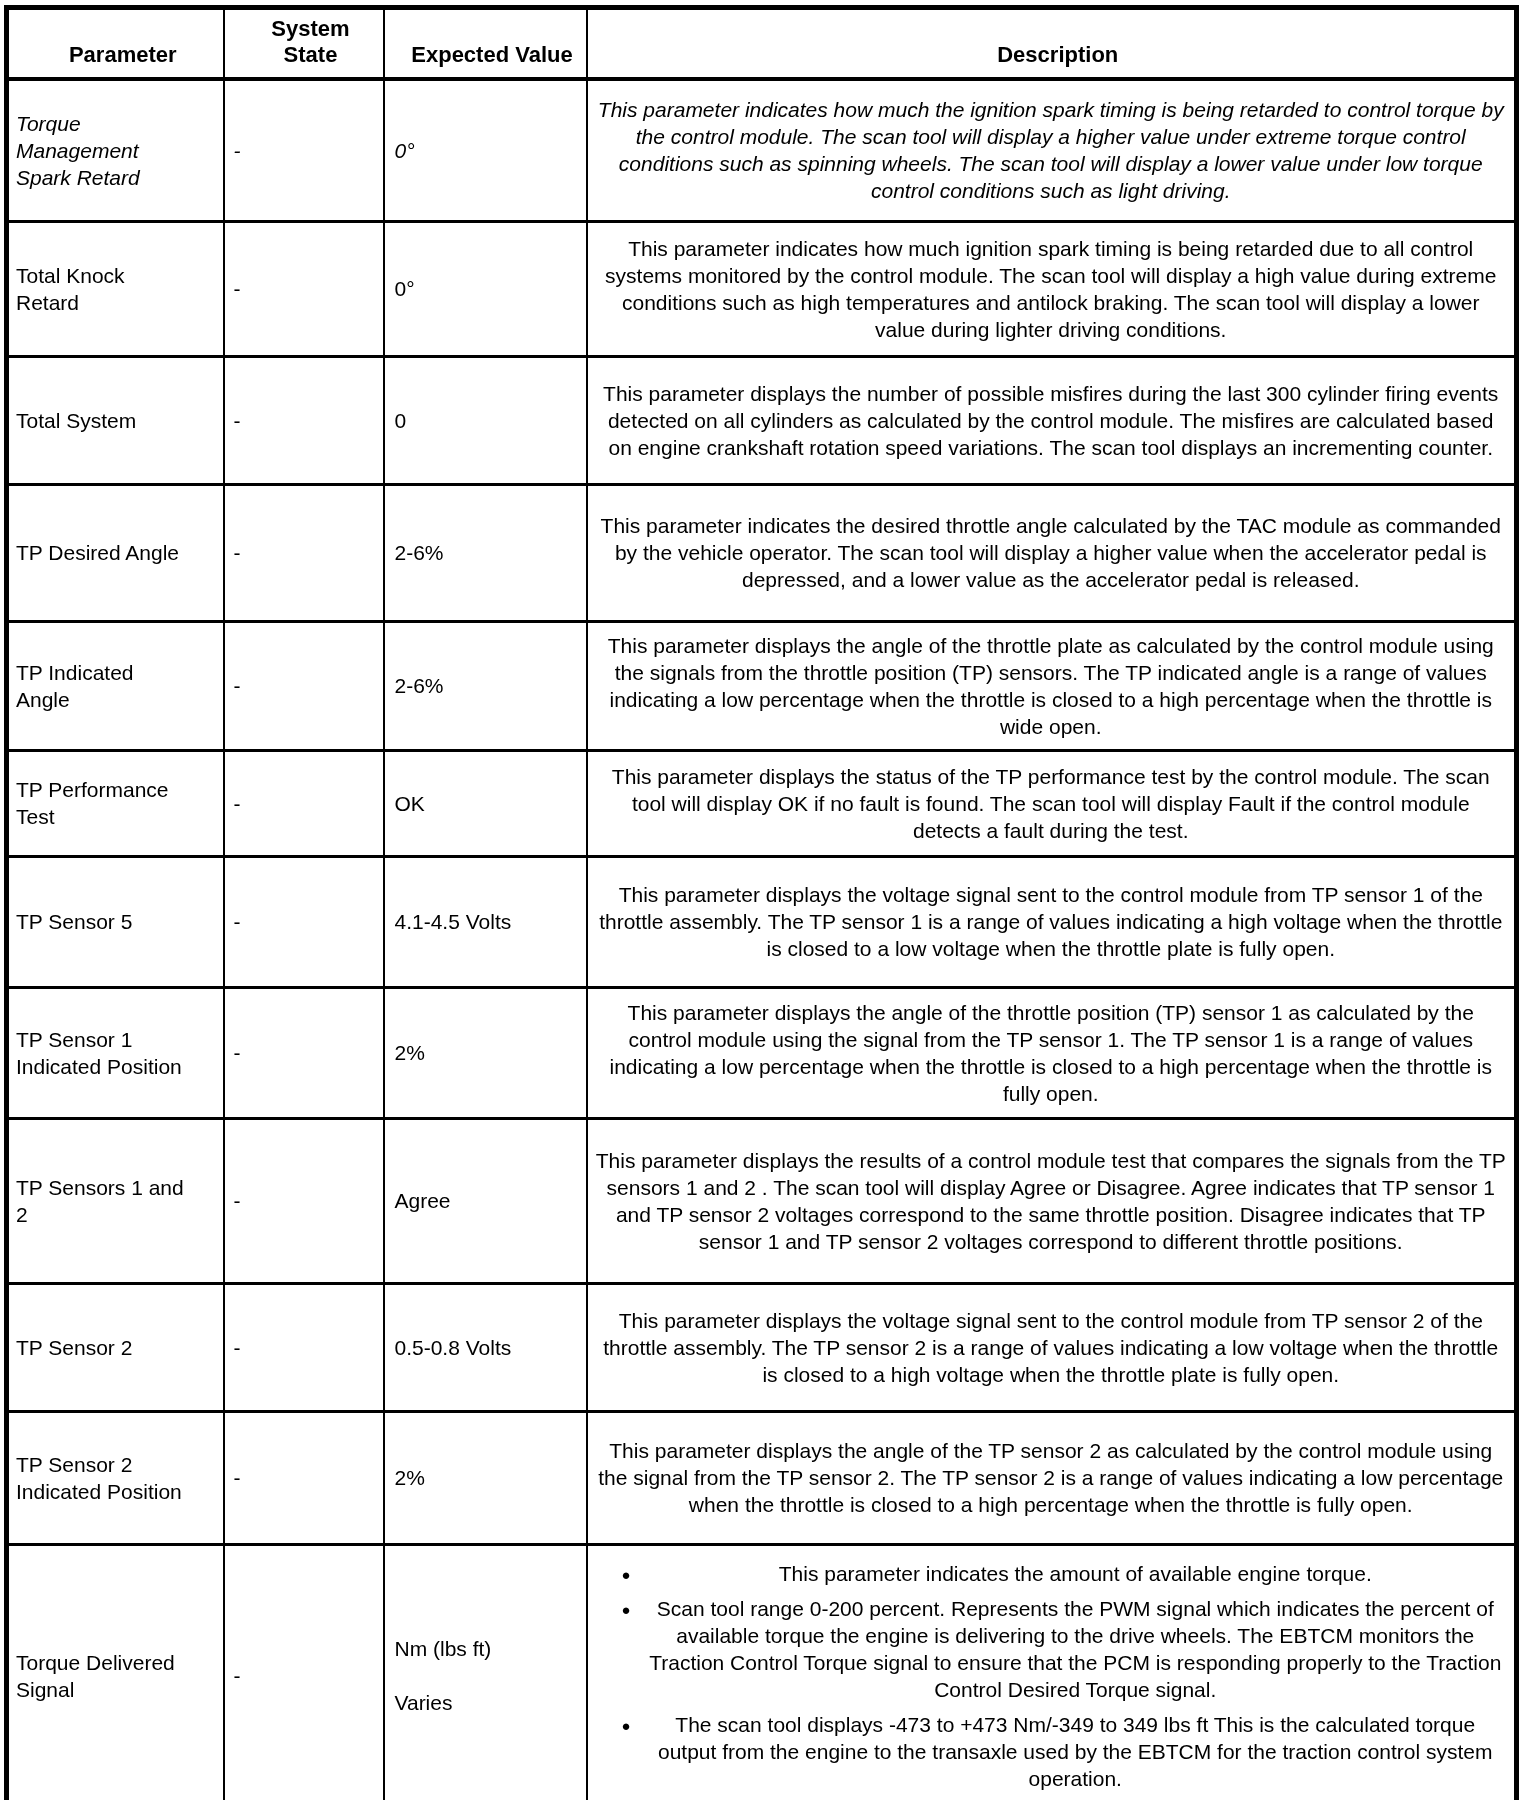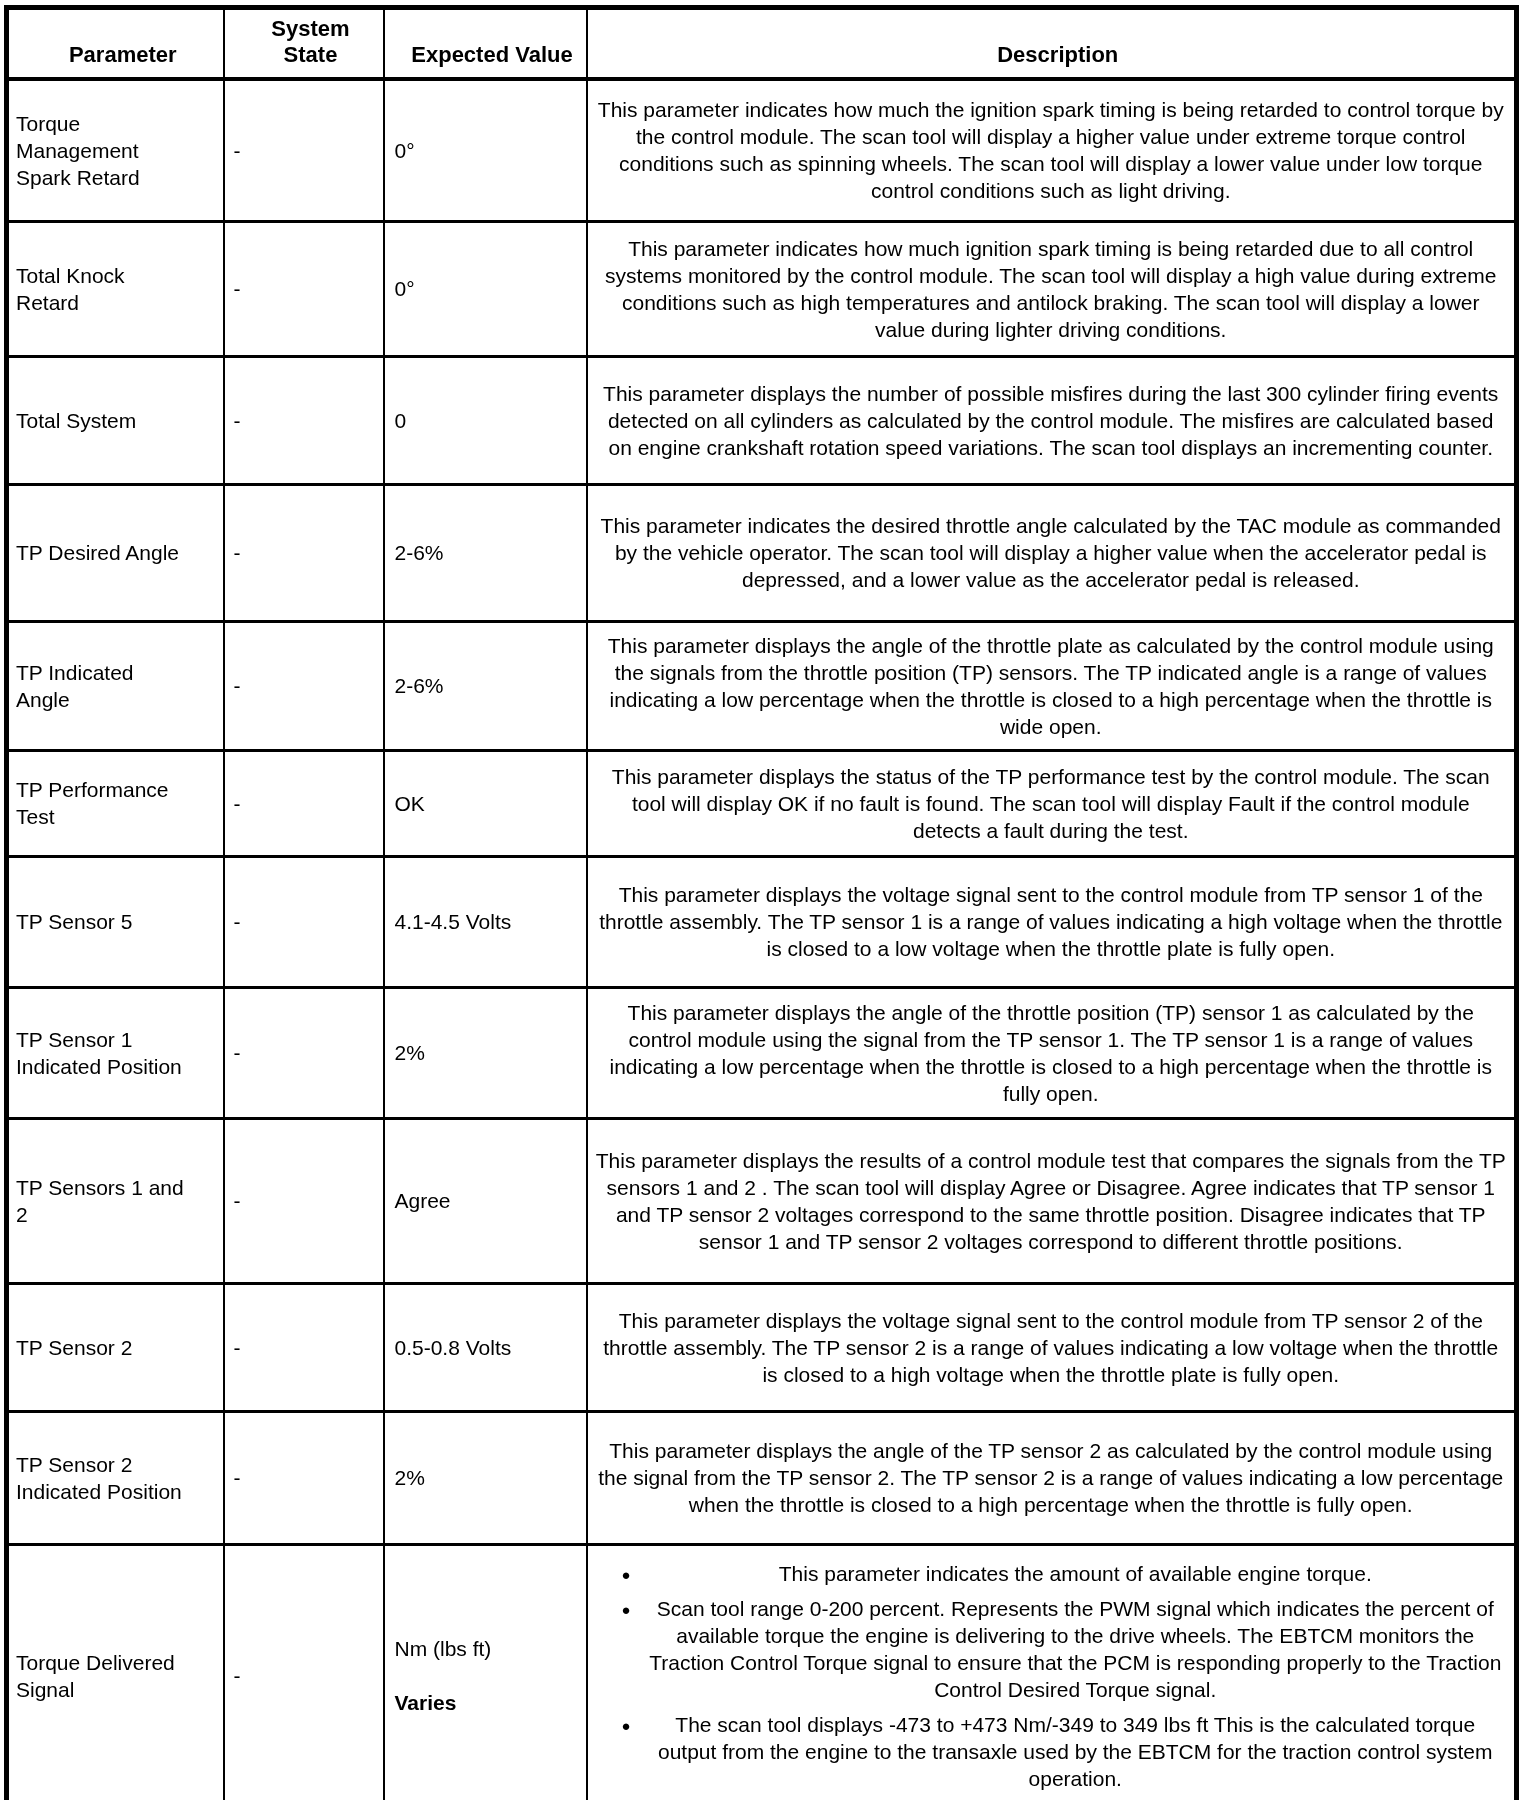--- a/index.html
+++ b/index.html
@@ -60,42 +60,42 @@
     padding: 4px 6px 4px 9px;
   }
   td.c-value {
     text-align: left;
     padding: 4px 6px 4px 10px;
   }
   td.c-desc {
     text-align: center;
     padding: 6px 8px 6px 8px;
   }
-  .val-gap { margin-top: 27px; font-weight: bold; }
+  .val-gap { margin-top: 27px; }
 
   ul.bullets {
     list-style: none;
     margin: 0;
     padding: 0;
   }
   ul.bullets li {
     position: relative;
     padding-left: 49px;
     margin: 8px 0;
   }
   ul.bullets li .bullet-marker {
     position: absolute;
     left: 26px;
     top: 1px;
     font-size: 15px;
   }
 
   
   tr.hrow  { height: 60px;  }
-  tr.r0  { height: 142px; }
+  tr.r0  { height: 142px; font-style: italic; }
   tr.r1  { height: 135px; }
   tr.r2  { height: 128px; }
   tr.r3  { height: 137px; }
   tr.r4  { height: 129px; }
   tr.r5  { height: 106px; }
   tr.r6  { height: 131px; }
   tr.r7  { height: 131px; }
   tr.r8  { height: 165px; }
   tr.r9  { height: 128px; }
   tr.r10 { height: 133px; }

